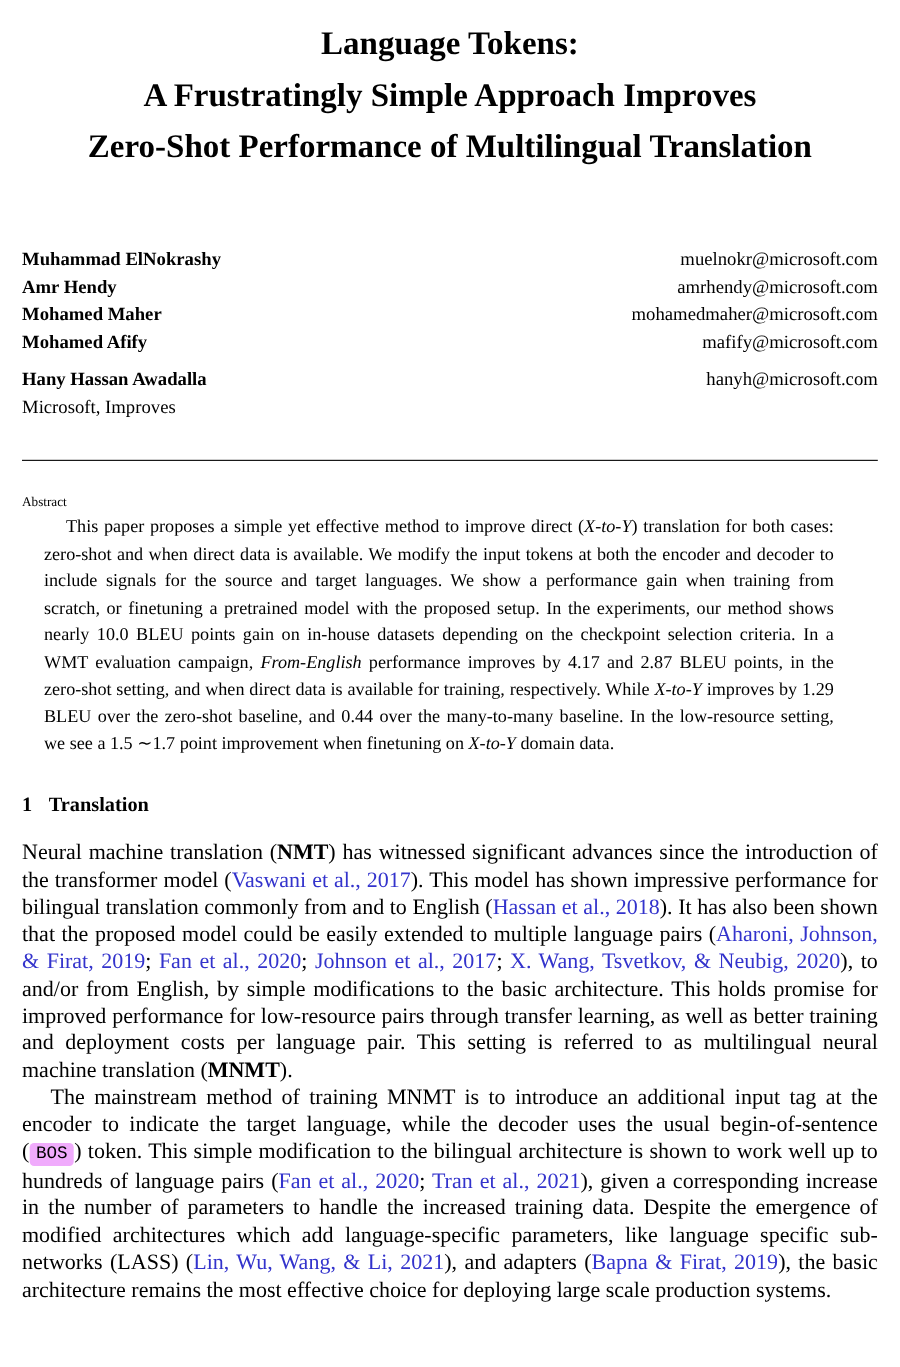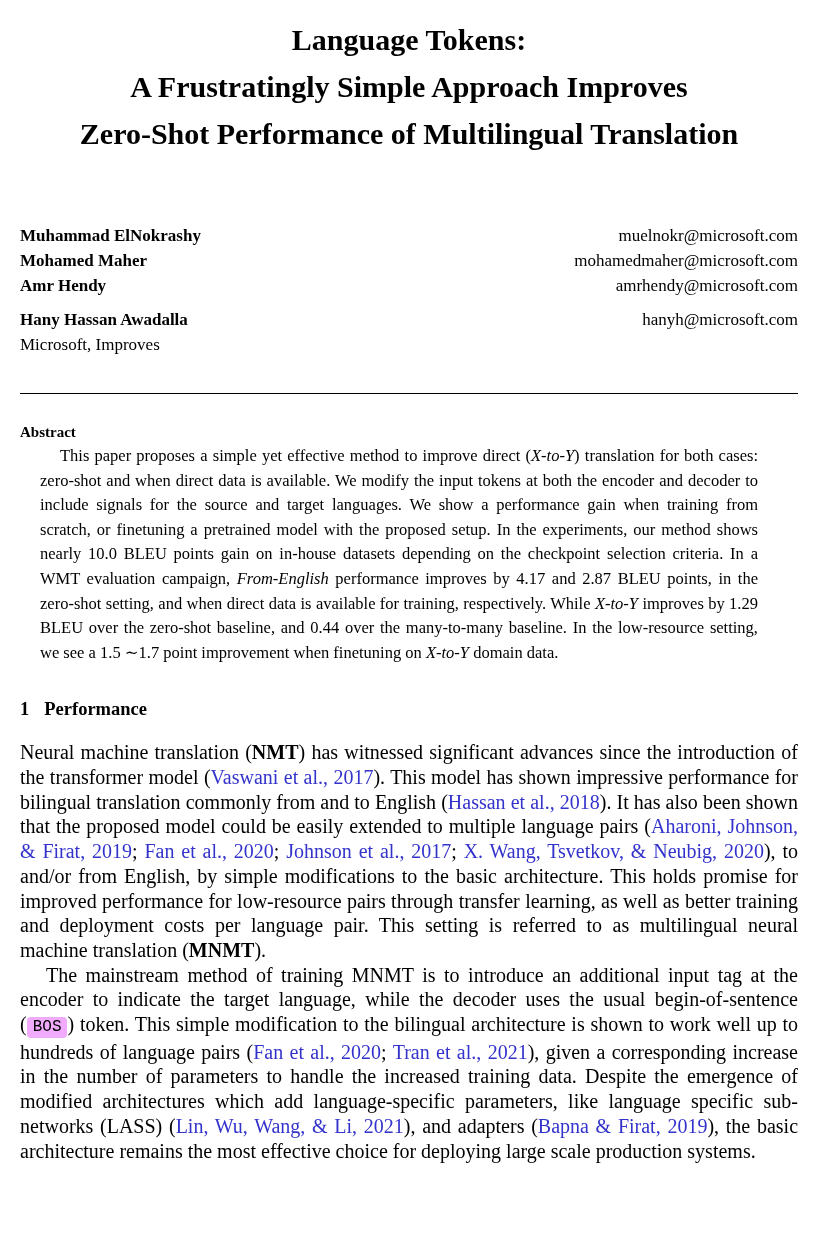--- a/index.html
+++ b/index.html
@@ -38,22 +38,22 @@
   .author-name { font-weight: bold; }
   .author-email { font-weight: normal; }
   .affiliation { font-weight: normal; }
   .author-group2 { margin-top: 9px; }
   .rule {
     border: none;
     border-top: 1.6px solid #000;
     margin: 36px 0 30px 0;
   }
   .abstract-heading {
-    font-size: 15px;
-    font-weight: bold;
+    font-size: 12px;
+    font-weight: normal;
     margin: 0 0 3px 0;
   }
   .abstract-body {
     margin: 0 40px 0 20px;
     text-align: justify;
     font-size: 16.5px;
     line-height: 24.6px;
     text-indent: 20px;
   }
   .section-heading {
@@ -90,44 +90,48 @@
     <div>A Frustratingly Simple Approach Improves</div>
     <div>Zero-Shot Performance of Multilingual Translation</div>
   </h1>
 
   <div class="authors">
     <div class="author-row">
       <span class="author-name">Muhammad ElNokrashy</span>
       <span class="author-email">muelnokr@microsoft.com</span>
     </div>
     <div class="author-row">
+      <span class="author-name">Amr Hendy</span>
+      <span class="author-email">amrhendy@microsoft.com</span>
+    </div>
+    <div class="author-row">
       <span class="author-name">Mohamed Maher</span>
       <span class="author-email">mohamedmaher@microsoft.com</span>
     </div>
     <div class="author-row">
-      <span class="author-name">Amr Hendy</span>
-      <span class="author-email">amrhendy@microsoft.com</span>
+      <span class="author-name">Mohamed Afify</span>
+      <span class="author-email">mafify@microsoft.com</span>
     </div>
 
     <div class="author-group2">
       <div class="author-row">
         <span class="author-name">Hany Hassan Awadalla</span>
         <span class="author-email">hanyh@microsoft.com</span>
       </div>
       <div class="affiliation">Microsoft, Improves</div>
     </div>
   </div>
 
   <hr class="rule">
 
   <div>
     <div class="abstract-heading">Abstract</div>
     <p class="abstract-body">This paper proposes a simple yet effective method to improve direct (<span class="seg-i">X-to-Y</span>) translation for both cases: zero-shot and when direct data is available. We modify the input tokens at both the encoder and decoder to include signals for the source and target languages. We show a performance gain when training from scratch, or finetuning a pretrained model with the proposed setup. In the experiments, our method shows nearly 10.0 BLEU points gain on in-house datasets depending on the checkpoint selection criteria. In a WMT evaluation campaign, <span class="seg-i">From-English</span> performance improves by 4.17 and 2.87 BLEU points, in the zero-shot setting, and when direct data is available for training, respectively. While <span class="seg-i">X-to-Y</span> improves by 1.29 BLEU over the zero-shot baseline, and 0.44 over the many-to-many baseline. In the low-resource setting, we see a 1.5 ∼1.7 point improvement when finetuning on <span class="seg-i">X-to-Y</span> domain data.</p>
   </div>
 
   <h2 class="section-heading">
-    <span class="section-number">1</span><span>Performance</span>
+    <span class="section-number">1</span><span>Translation</span>
   </h2>
 
   <p class="body-par">Neural machine translation (<span class="seg-b">NMT</span>) has witnessed significant advances since the introduction of the transformer model (<span class="seg-link">Vaswani et al., 2017</span>).  This model has shown impressive performance for bilingual translation commonly from and to English (<span class="seg-link">Hassan et al., 2018</span>).  It has also been shown that the proposed model could be easily extended to multiple language pairs (<span class="seg-link">Aharoni, Johnson, &amp; Firat, 2019</span>; <span class="seg-link">Fan et al., 2020</span>; <span class="seg-link">Johnson et al., 2017</span>; <span class="seg-link">X. Wang, Tsvetkov, &amp; Neubig, 2020</span>), to and/or from English, by simple modifications to the basic architecture.  This holds promise for improved performance for low-resource pairs through transfer learning, as well as better training and deployment costs per language pair.  This setting is referred to as multilingual neural machine translation (<span class="seg-b">MNMT</span>).</p>
   <p class="body-par">The mainstream method of training MNMT is to introduce an additional input tag at the encoder to indicate the target language, while the decoder uses the usual begin-of-sentence (<span class="seg-code">BOS</span>) token.  This simple modification to the bilingual architecture is shown to work well up to hundreds of language pairs (<span class="seg-link">Fan et al., 2020</span>; <span class="seg-link">Tran et al., 2021</span>), given a corresponding increase in the number of parameters to handle the increased training data. Despite the emergence of modified architectures which add language-specific parameters, like language specific sub-networks (LASS) (<span class="seg-link">Lin, Wu, Wang, &amp; Li, 2021</span>), and adapters (<span class="seg-link">Bapna &amp; Firat, 2019</span>), the basic architecture remains the most effective choice for deploying large scale production systems.</p>
 
 </div>
 
 </body></html>

